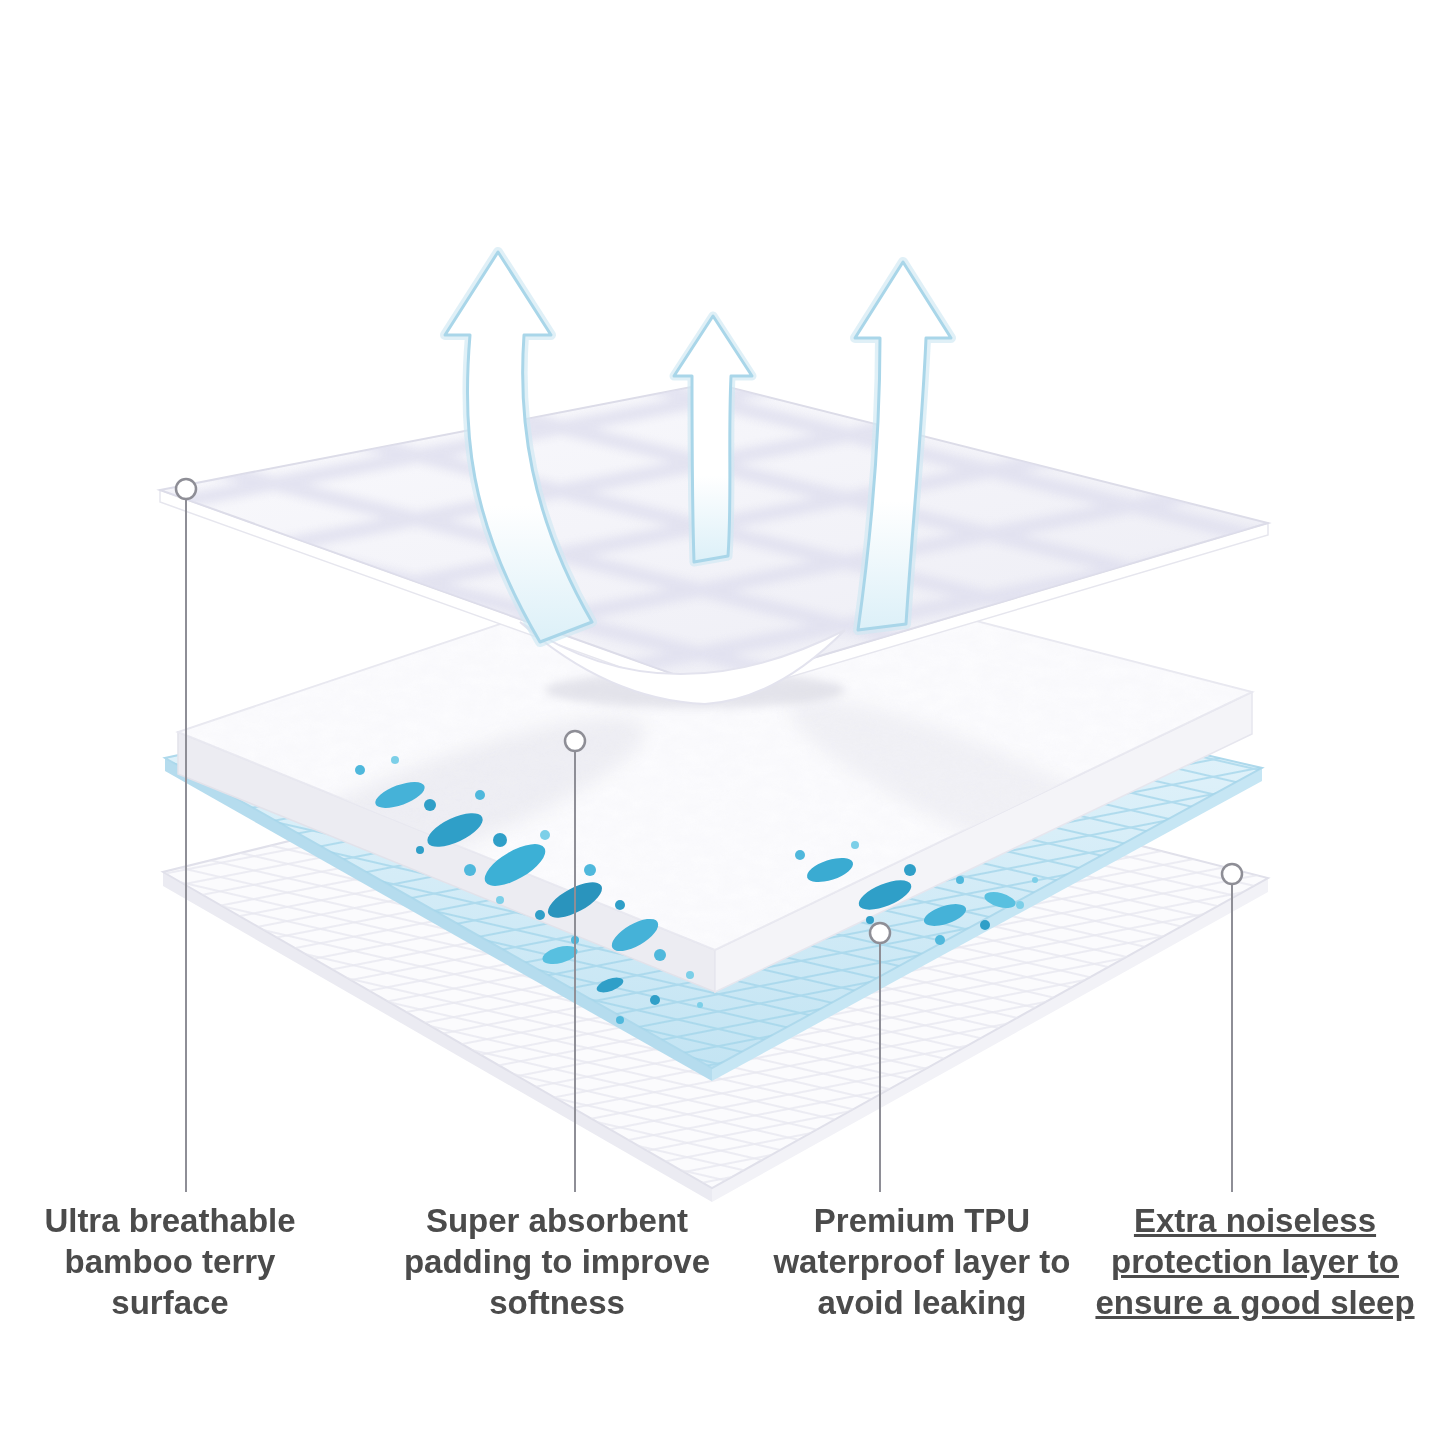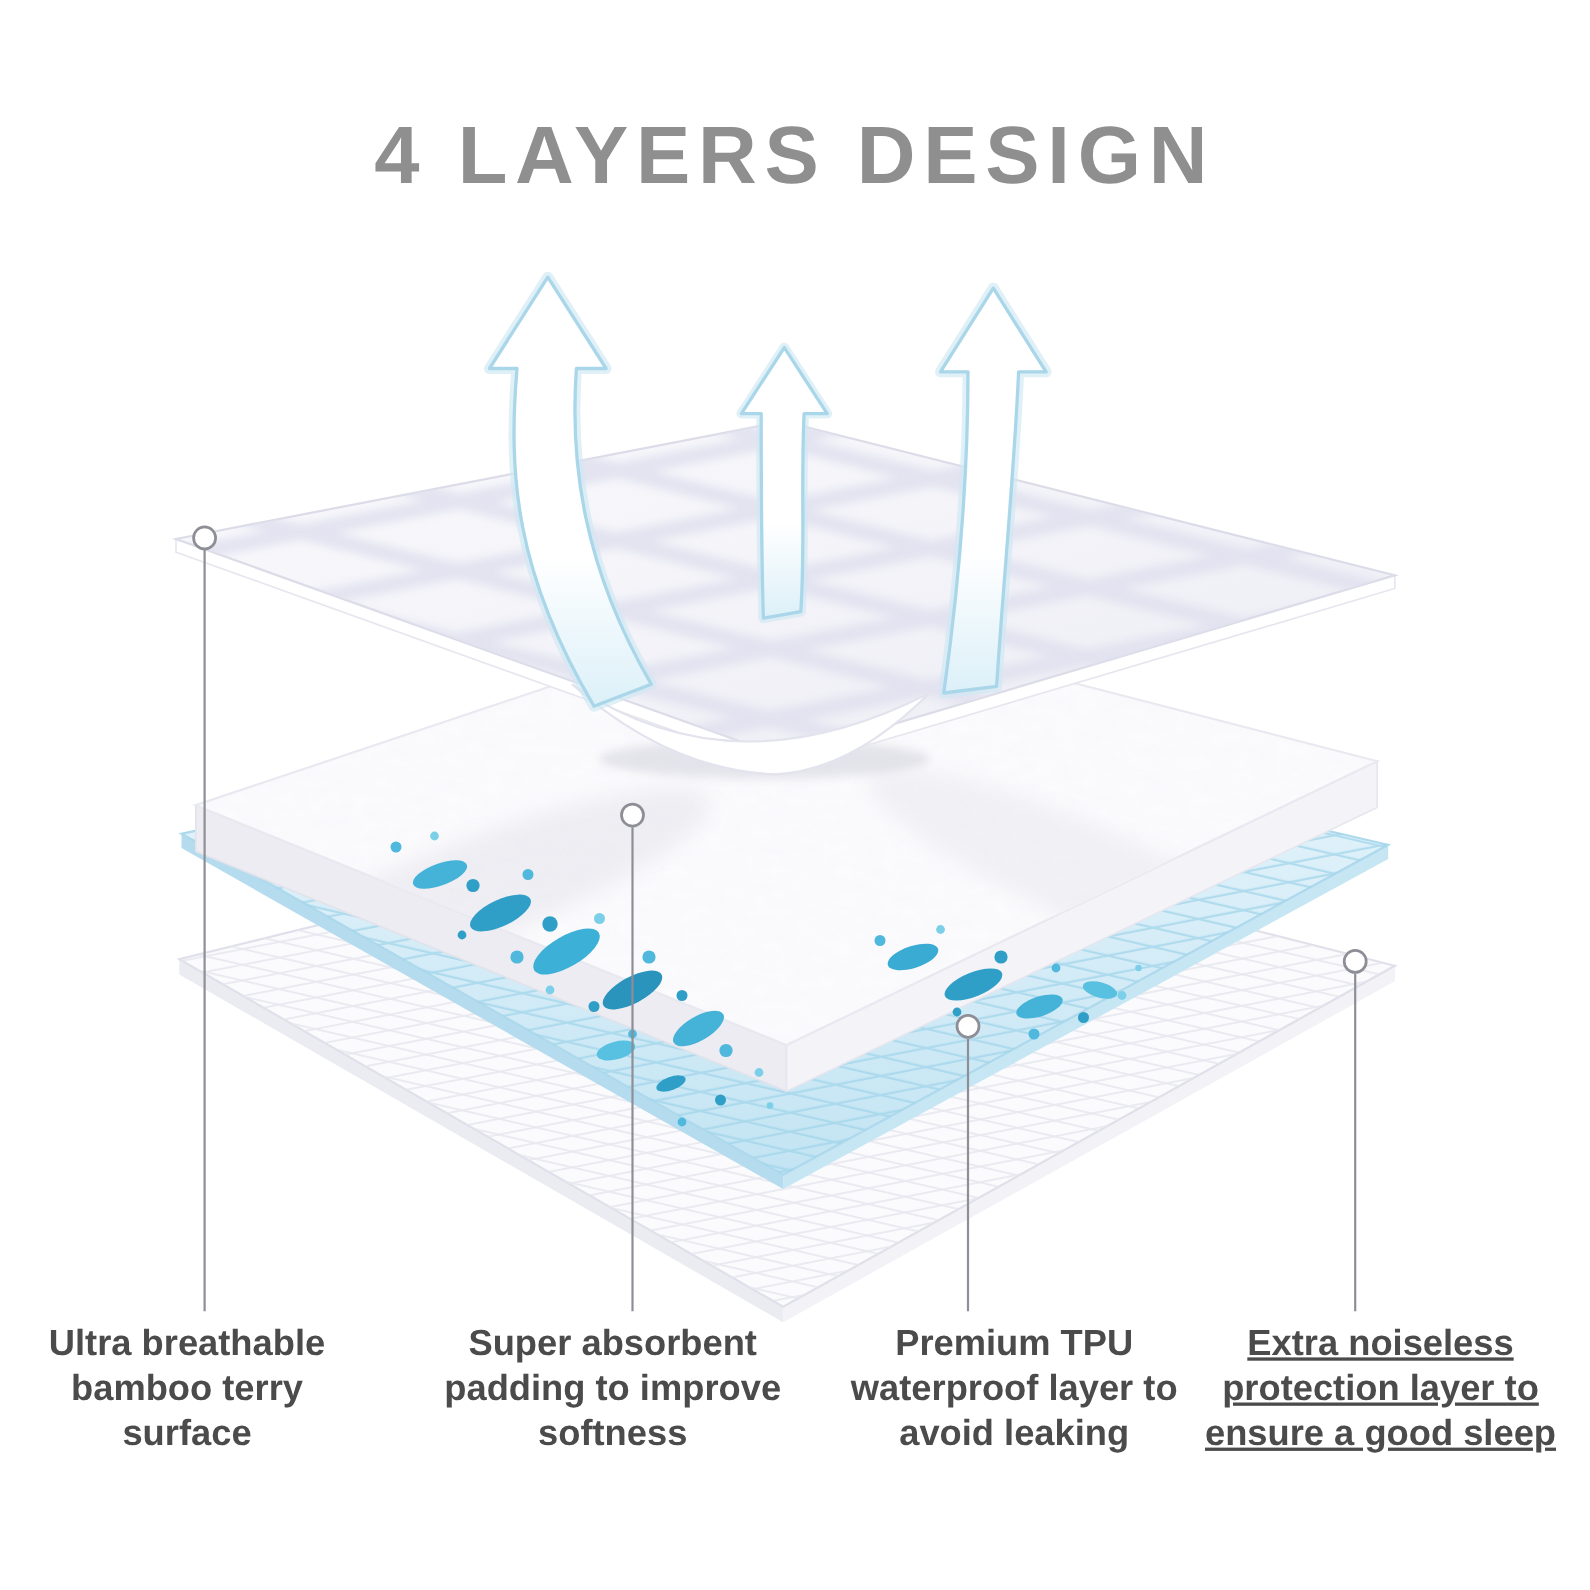--- a/index.html
+++ b/index.html
@@ -20,21 +20,20 @@
   .label.l1{left:5px;}
   .label.l2{left:392px;}
   .label.l3{left:757px;}
   .label.l4{left:1087px;width:336px;text-decoration:underline;}
 </style>
 </head>
 <body>
 
 <div class="page">
 
-  <h1 class="title">4 LAYERS DESIGN</h1>
 
   <svg class="scene" viewBox="0 0 1445 1445">
     <defs>
       <linearGradient id="gradTop" x1="0" y1="0" x2="1" y2="1">
         <stop offset="0" stop-color="#fafafd"></stop>
         <stop offset="1" stop-color="#ececf4"></stop>
       </linearGradient>
       <linearGradient id="gradBlue" x1="0" y1="0" x2="0" y2="1">
         <stop offset="0" stop-color="#e9f6fc"></stop>
         <stop offset="1" stop-color="#c3e4f3"></stop>

